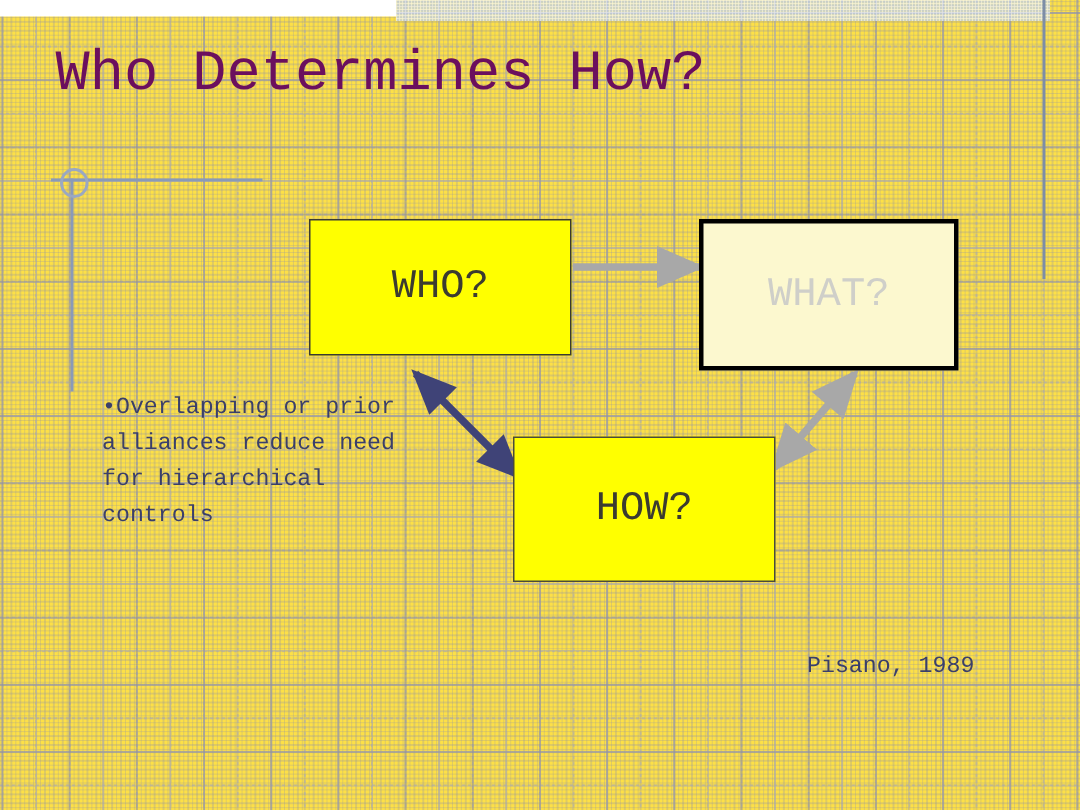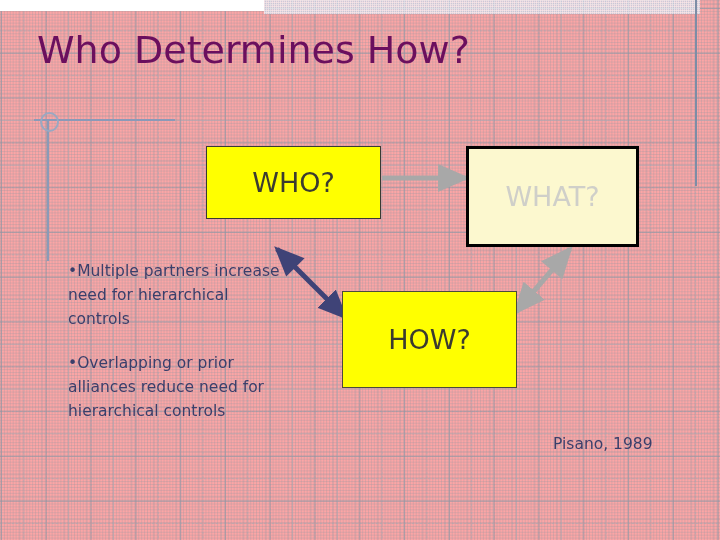--- a/index.html
+++ b/index.html
@@ -11,22 +11,23 @@
     height: 540px;
     overflow: hidden;
     font-family: "DejaVu Sans", "Liberation Sans", sans-serif;
     background: #ffffff;
   }
 
   .slide {
     position: relative;
     width: 720px;
     height: 540px;
-    background: #fca5a5;
+    background: #fde047;
     overflow: hidden;
+    font-family: Liberation Mono, monospace;
   }
 
   
   .grid-fine {
     position: absolute;
     inset: 0;
     background-image:
       repeating-linear-gradient(to right,
          rgba(150,150,160,0.30) 0px, rgba(150,150,160,0.30) 1px,
          rgba(0,0,0,0) 1px, rgba(0,0,0,0) 3px),
@@ -152,21 +153,21 @@
     position: absolute;
     display: flex;
     align-items: center;
     justify-content: center;
     box-sizing: border-box;
   }
   .box-who {
     left: 206px;
     top: 146px;
     width: 175px;
-    height: 73px;
+    height: 91px;
     background: #ffff00;
     border: 1px solid #3a3a32;
   }
   .box-who .box-label {
     font-size: 27px;
     color: #3b3b30;
   }
   .box-what {
     left: 466px;
     top: 146px;
@@ -228,21 +229,21 @@
   
   .citations {
     position: absolute;
     left: 538px;
     top: 432px;
     color: #3a3f6b;
     font-size: 15.5px;
     line-height: 24px;
     text-align: left;
   }
-  .citation-line { white-space: nowrap; margin-left: 15px; }
+  .citation-line { white-space: nowrap; }
 </style>
 </head>
 <body>
 
 <div class="slide">
 
   <div class="grid-fine"></div>
   <div class="grid-major"></div>
 
   <div class="top-band"></div>
@@ -286,23 +287,20 @@
   <div class="box box-what">
     <span class="box-label">WHAT?</span>
   </div>
 
   <div class="box box-how">
     <span class="box-label">HOW?</span>
   </div>
 
   <div class="bullets">
     <div class="bullet-block">
-      <span class="dot">•</span><span>Multiple partners increase need for hierarchical controls</span>
-    </div>
-    <div class="bullet-block">
       <span class="dot">•</span><span>Overlapping or prior alliances reduce need for hierarchical controls</span>
     </div>
   </div>
 
   <div class="citations">
     <div class="citation-line">Pisano, 1989</div>
   </div>
 
 </div>
 

